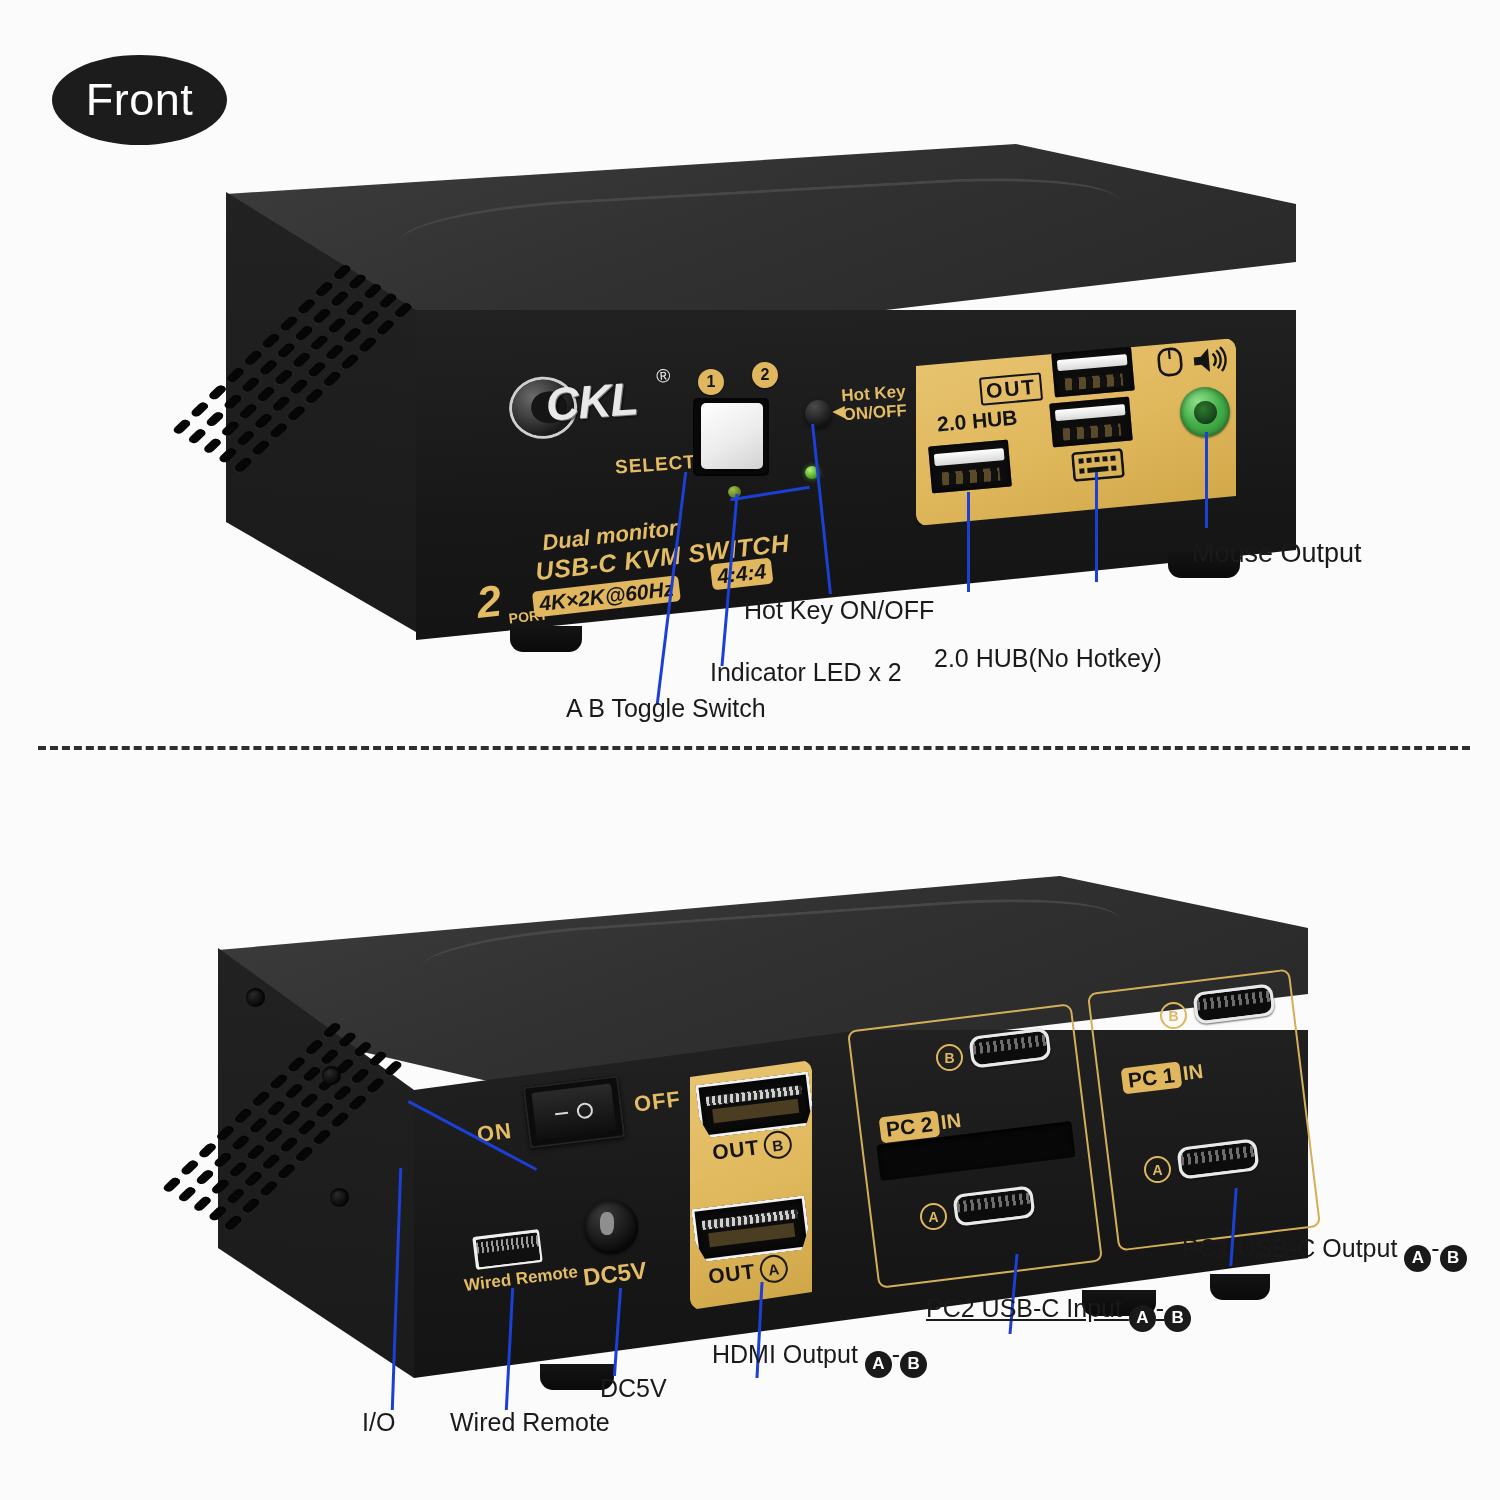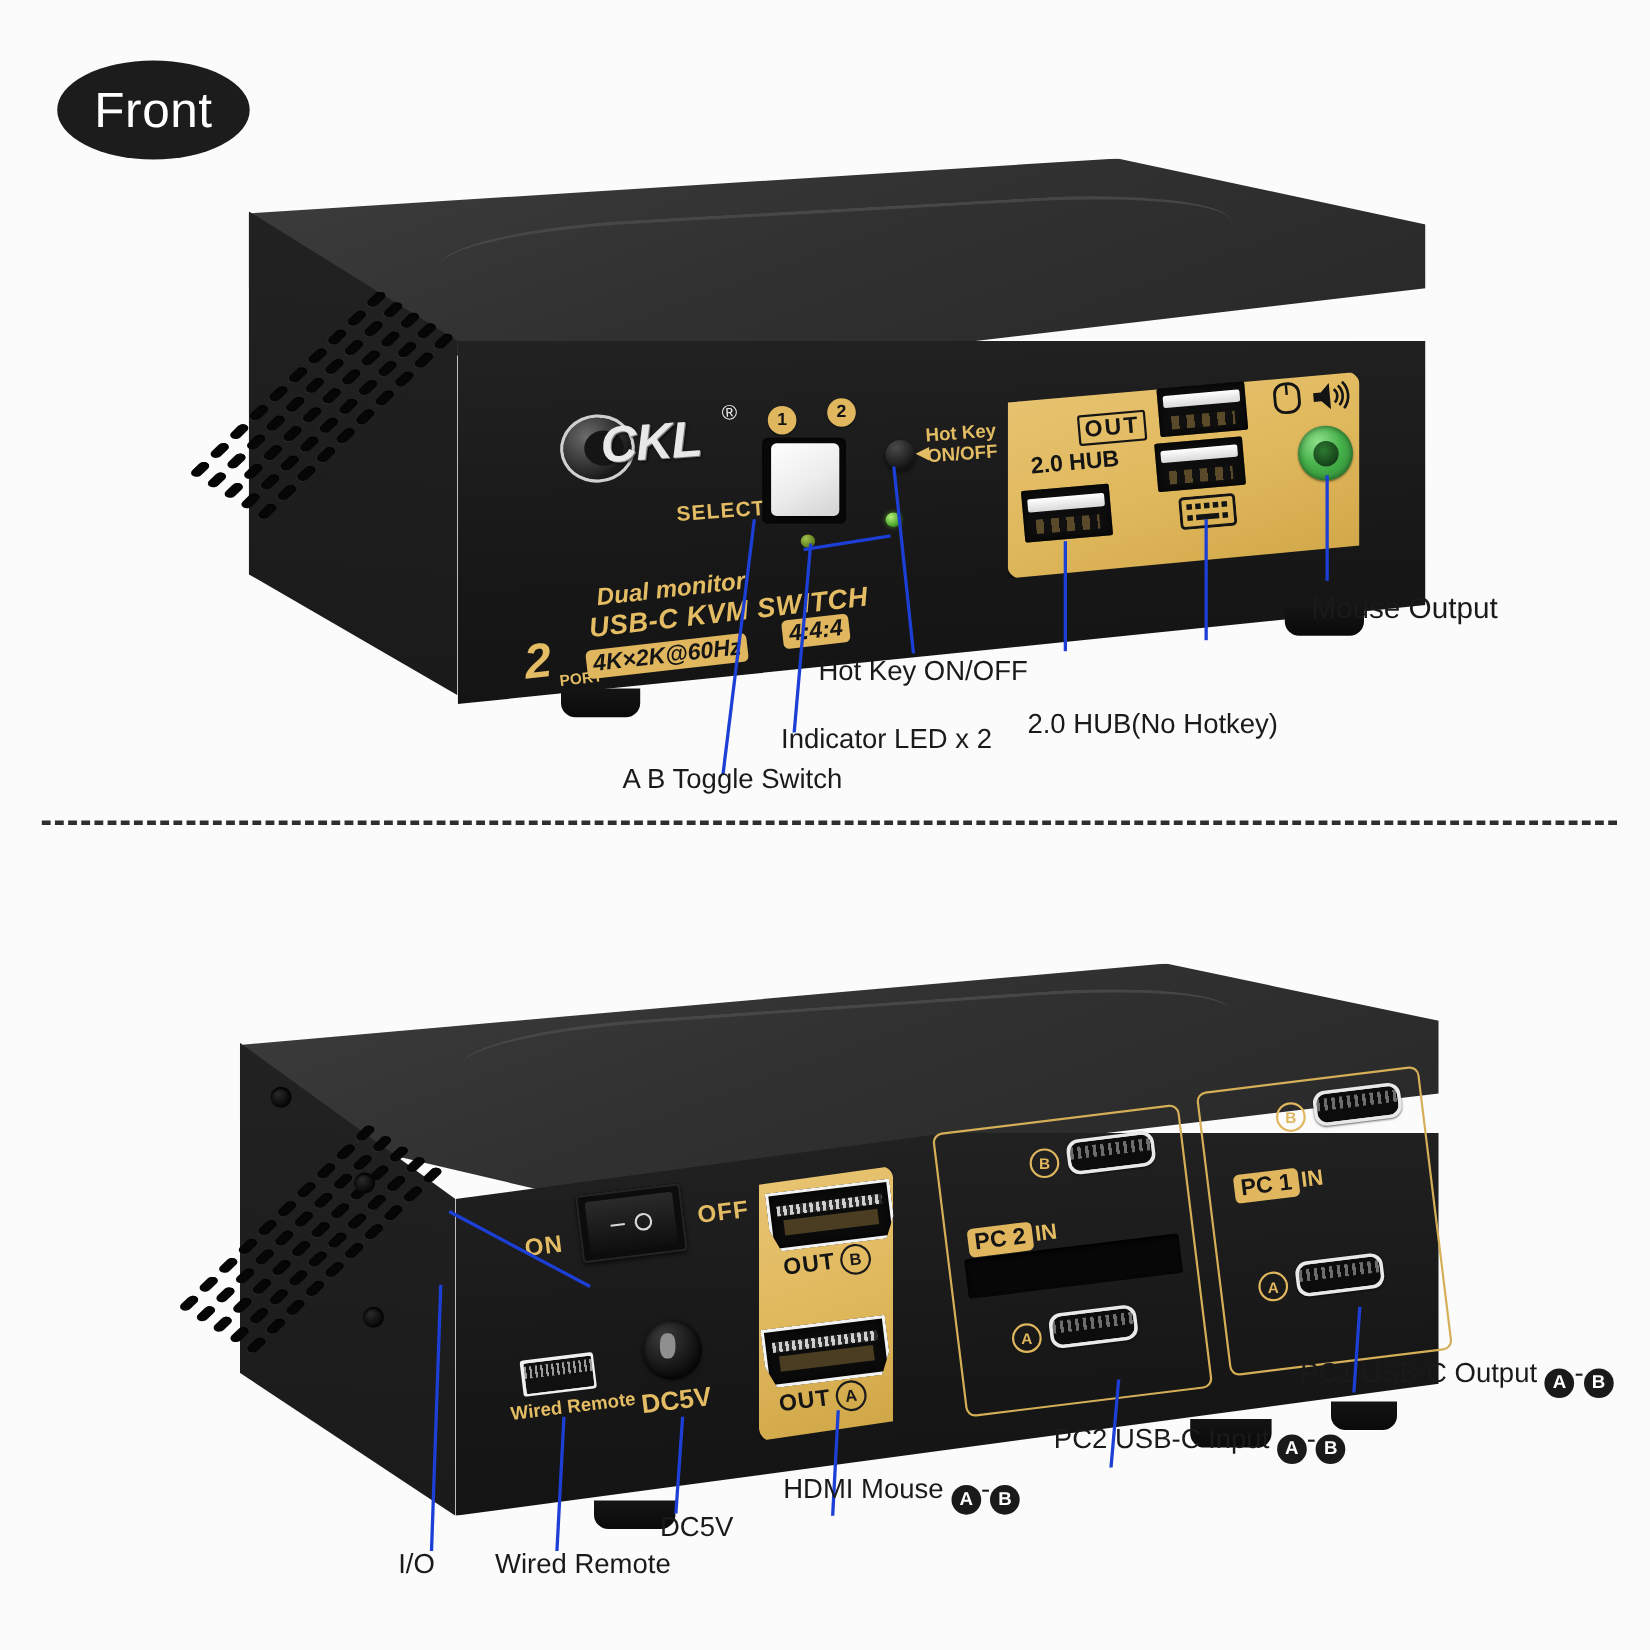--- a/index.html
+++ b/index.html
@@ -539,27 +539,27 @@
   <div class="callout" style="left:322px;top:660px;">
     <span>I/O</span>
   </div>
   <div class="callout" style="left:410px;top:660px;">
     <span>Wired Remote</span>
   </div>
   <div class="callout" style="left:560px;top:626px;">
     <span>DC5V</span>
   </div>
   <div class="callout" style="left:672px;top:592px;">
-    <span>HDMI Mouse </span><span class="circ-black">
+    <span>HDMI Output </span><span class="circ-black">
         <span>A</span>
       </span><span>-</span><span class="circ-black">
         <span>B</span>
       </span>
   </div>
-  <div class="callout" style="left:918px;top:546px;">
+  <div class="callout" style="left:886px;top:546px;text-decoration:underline;">
     <span>PC2 USB-C Input </span><span class="circ-black">
         <span>A</span>
       </span><span>-</span><span class="circ-black">
         <span>B</span>
       </span>
   </div>
   <div class="callout" style="left:1142px;top:486px;">
     <span>PC1 USB-C Output </span><span class="circ-black">
         <span>A</span>
       </span><span>-</span><span class="circ-black">

